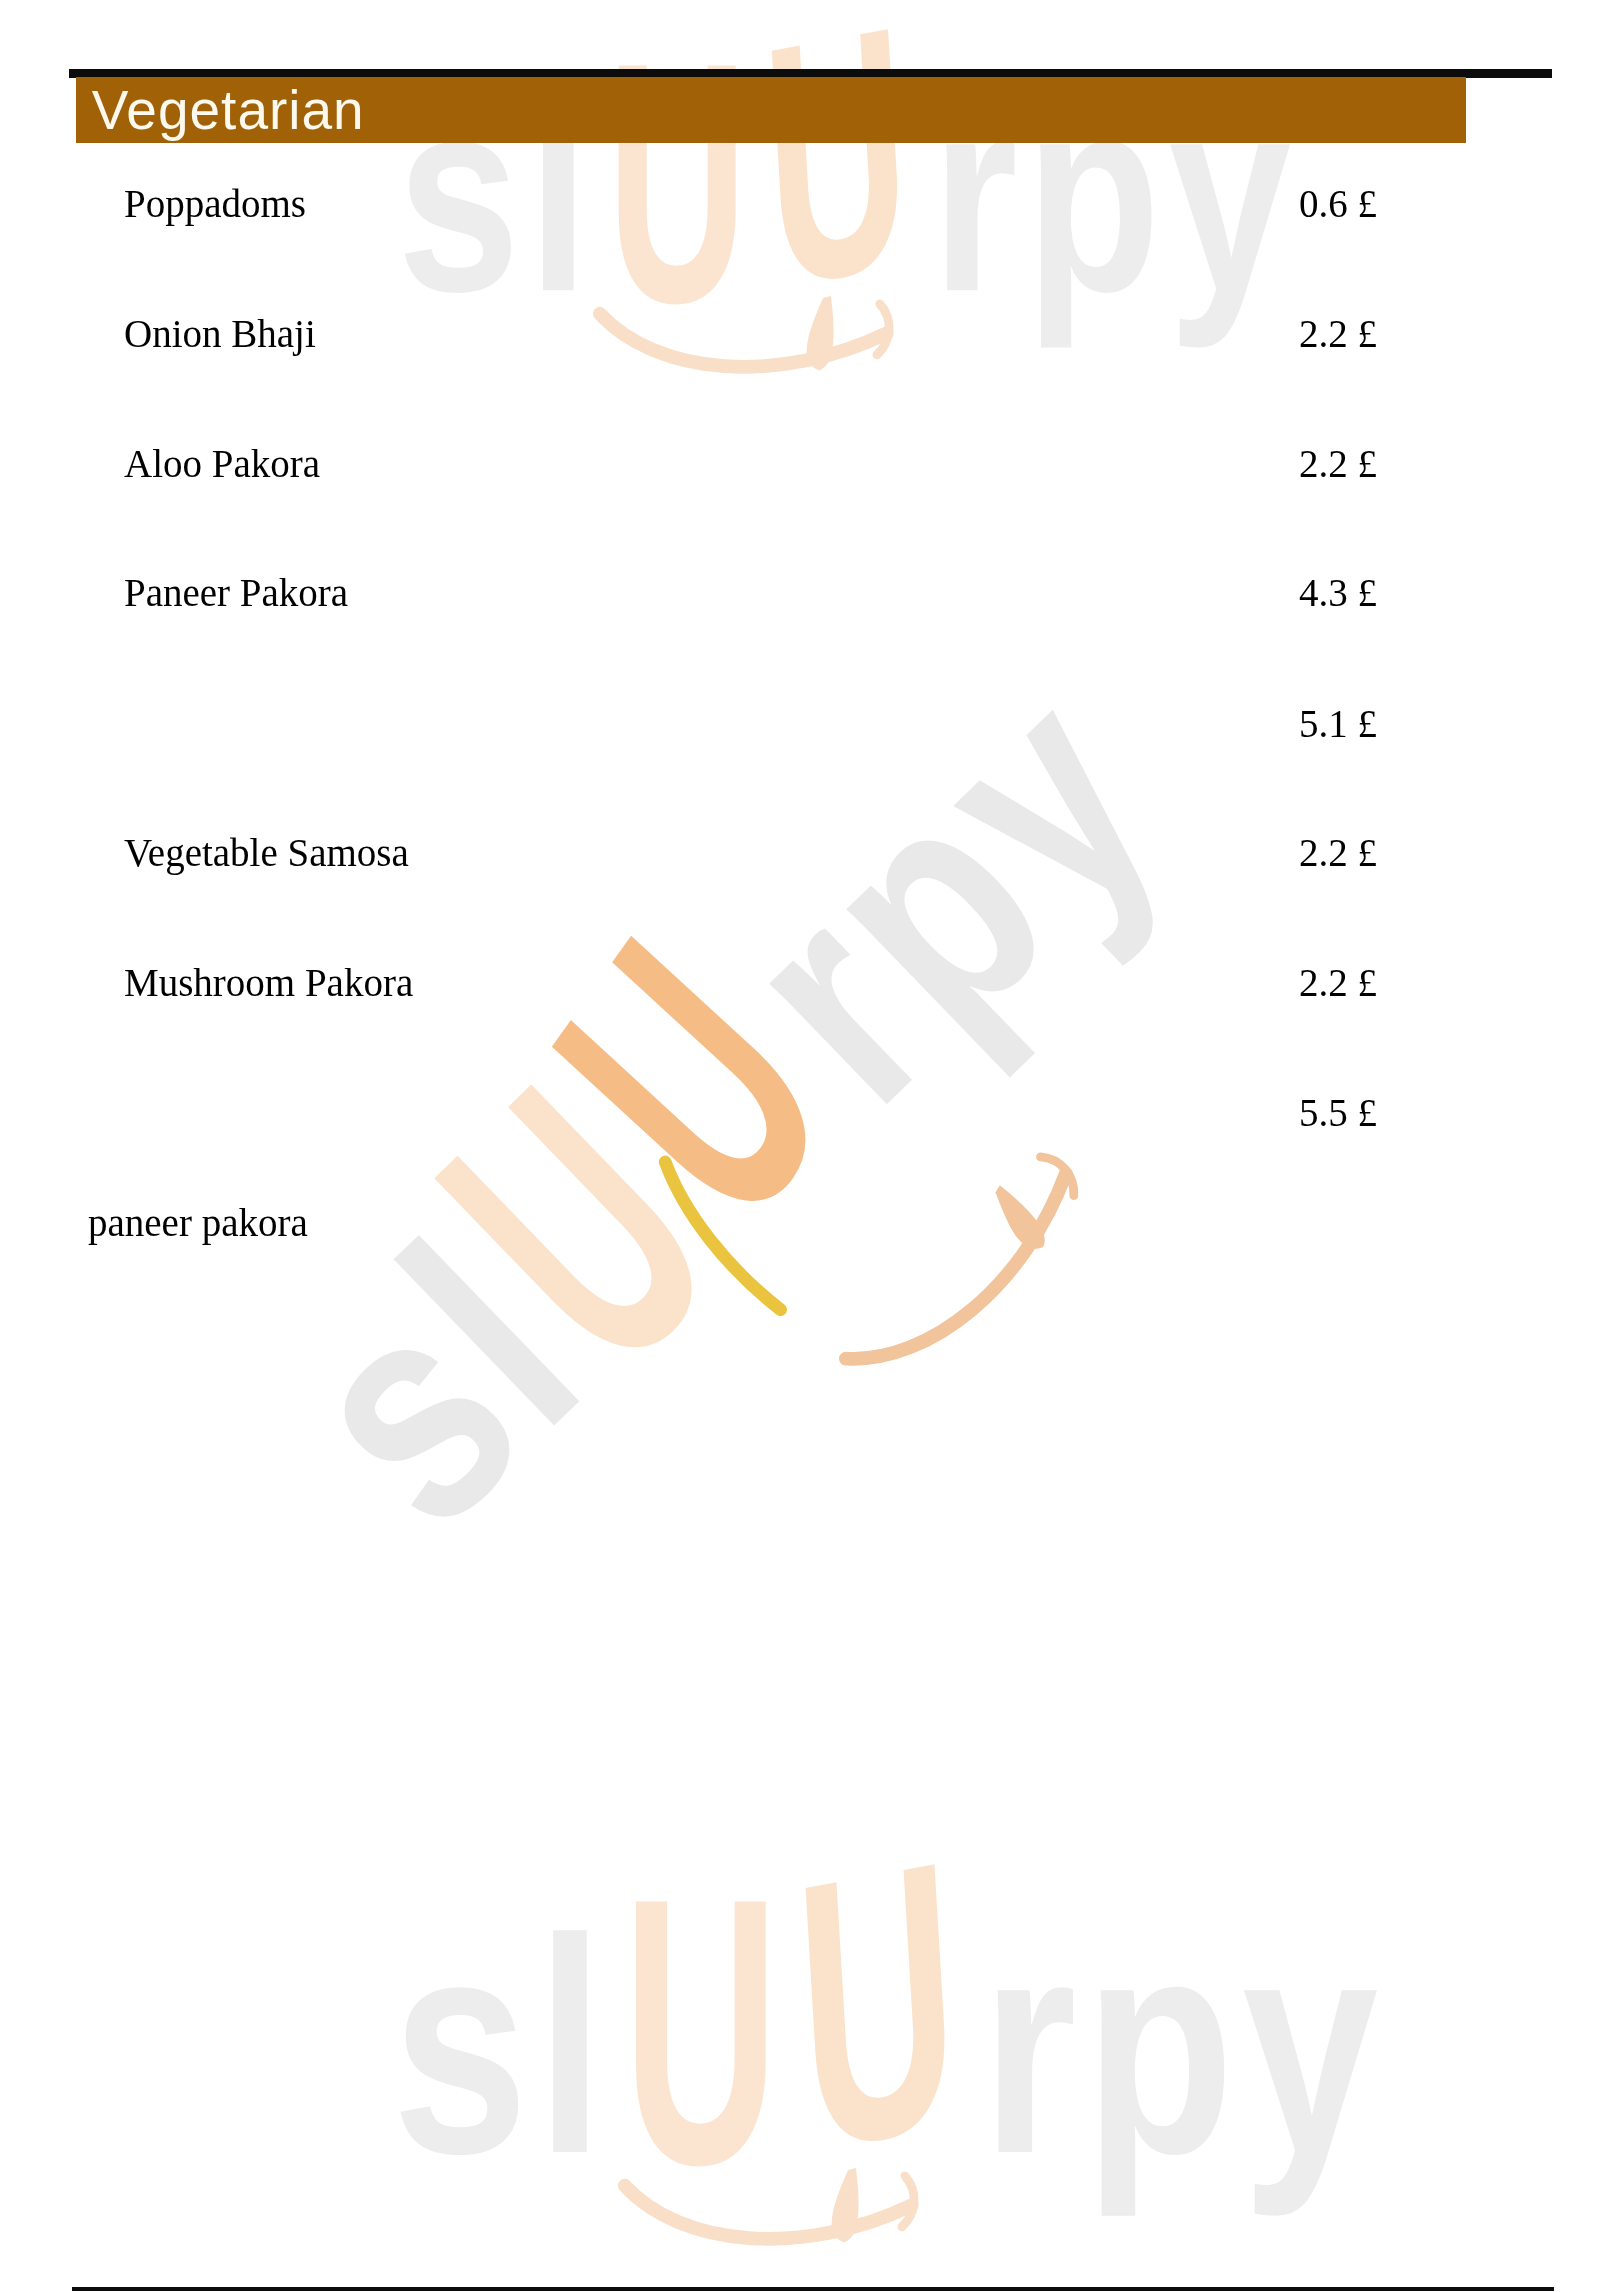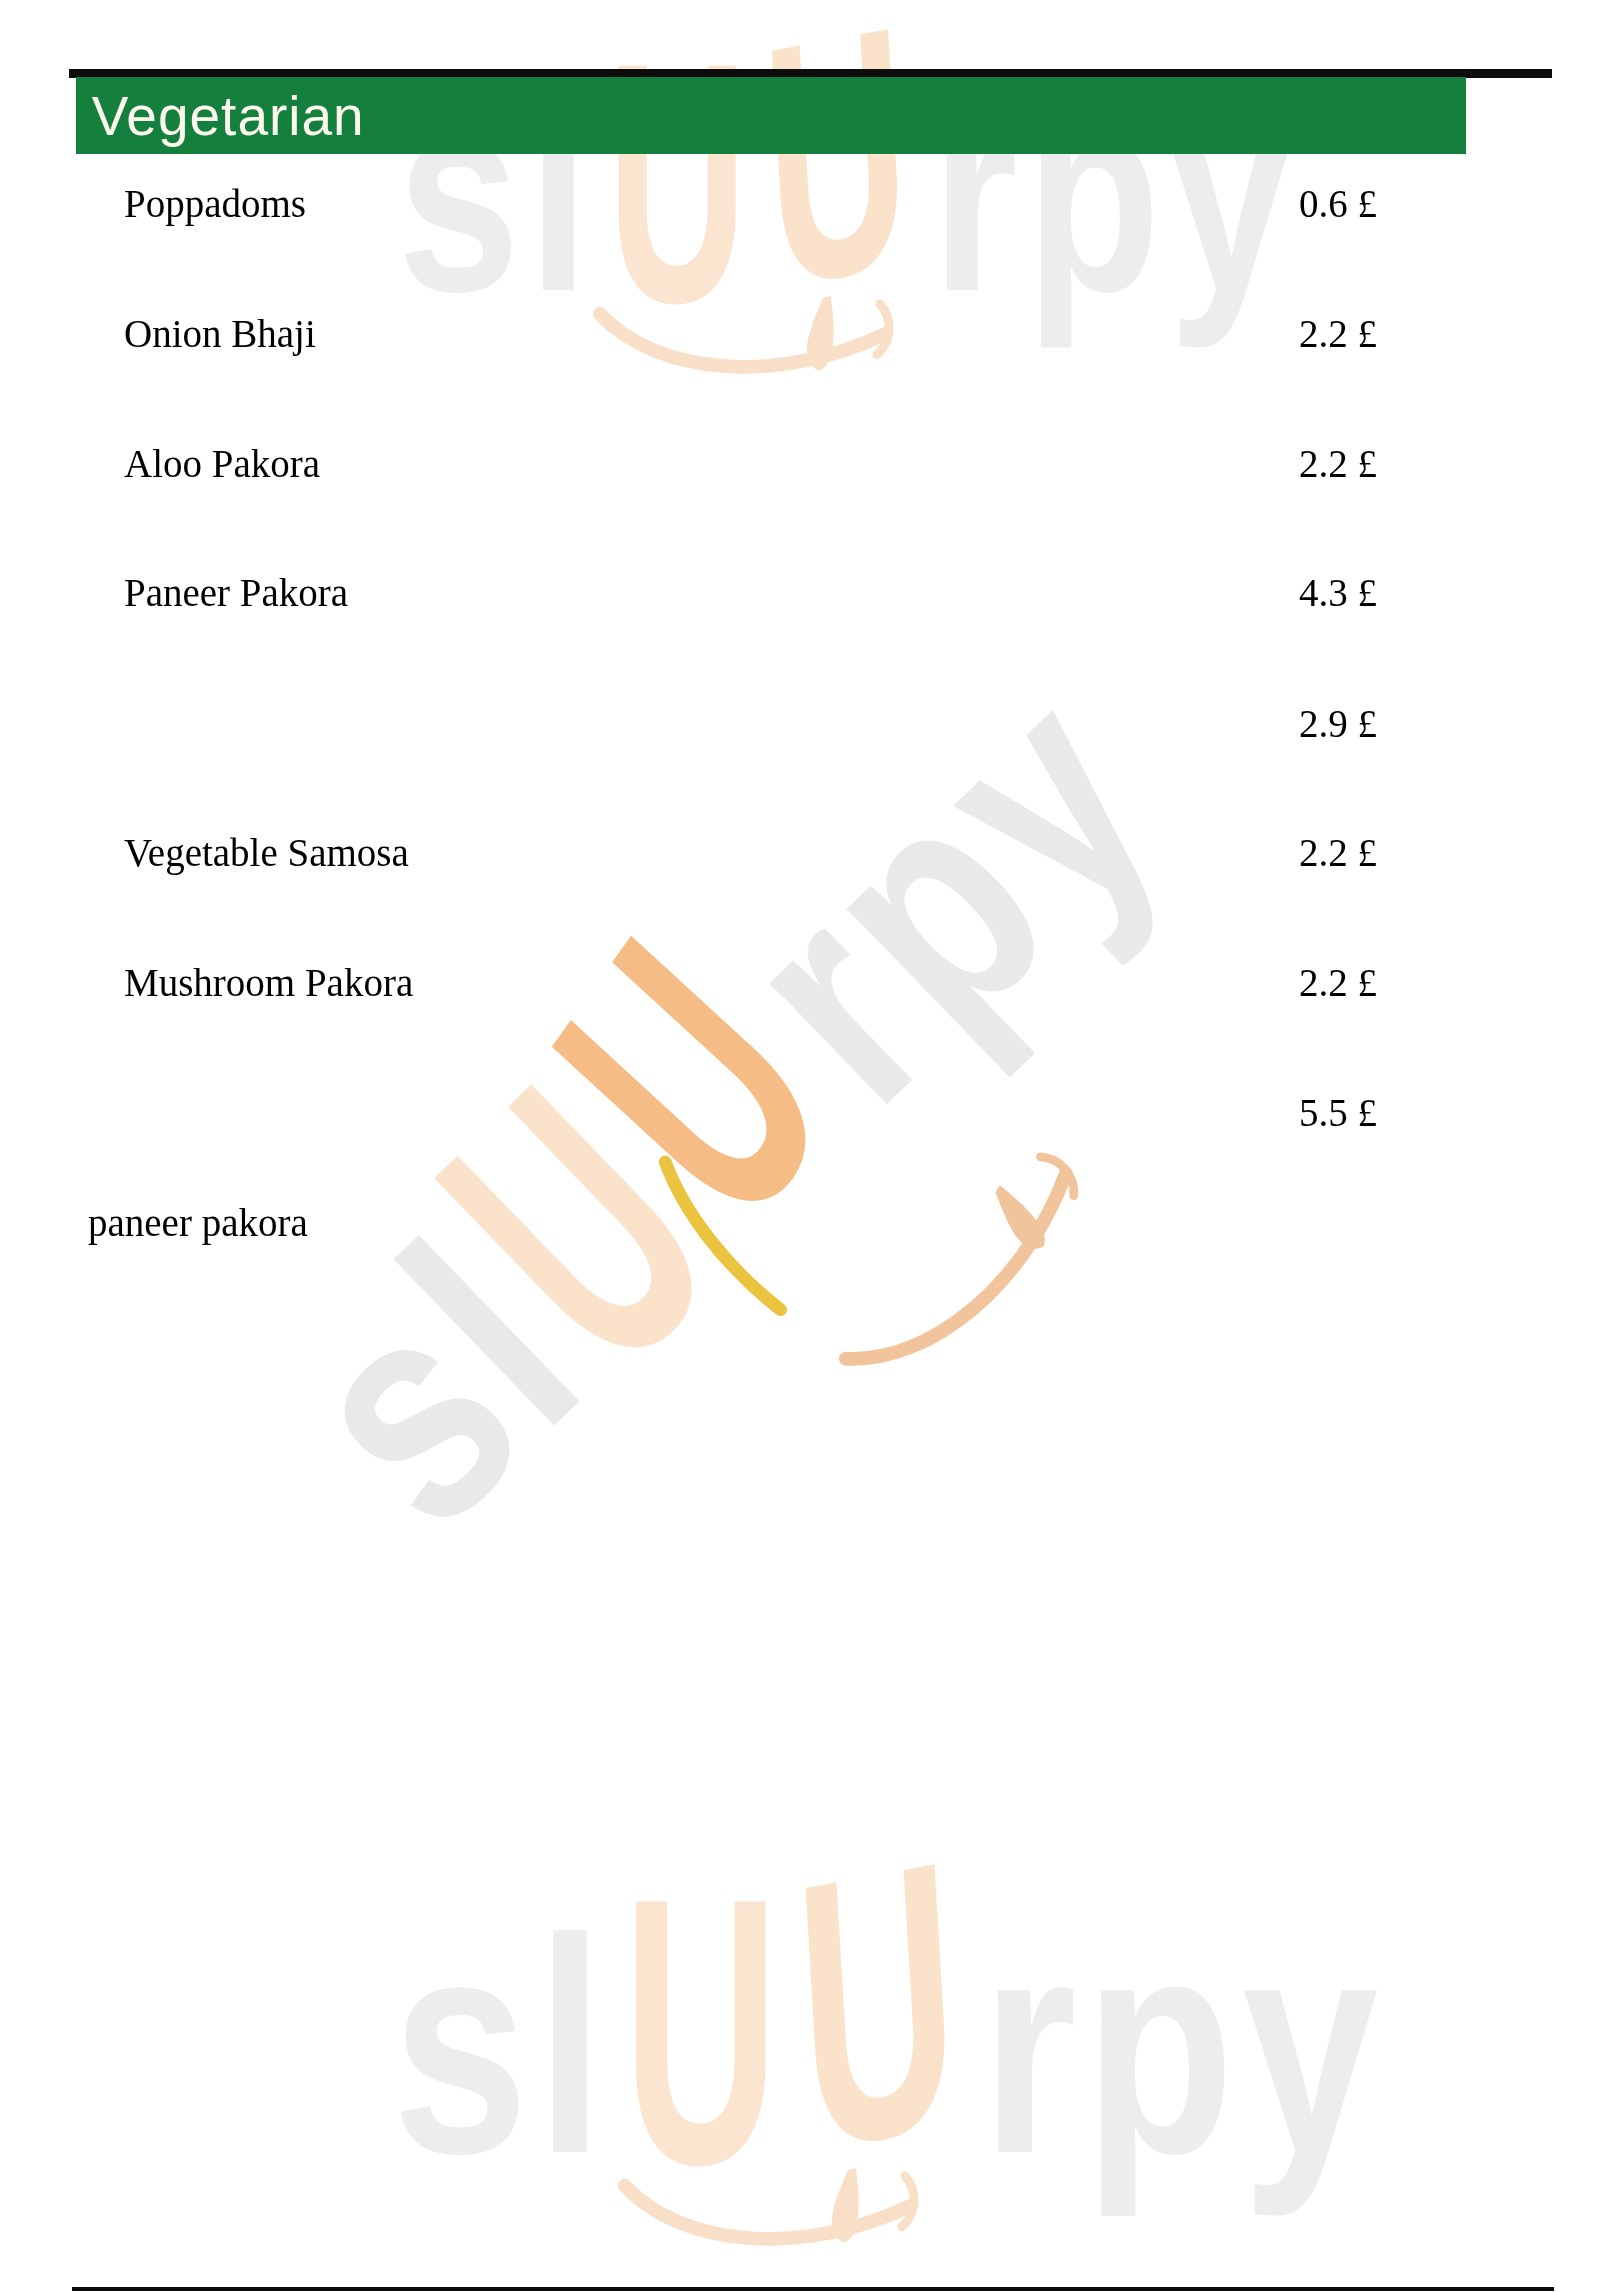--- a/index.html
+++ b/index.html
@@ -7,22 +7,22 @@
     position:relative;
     width:1621px;height:2293px;
     background:#ffffff;
     overflow:hidden;
     font-family:"Liberation Sans",sans-serif;
   }
 
   
   .top-rule{position:absolute;left:69px;top:69px;width:1483px;height:8.8px;background:#0c0c0c;z-index:2;}
   .header-bar{
-    position:absolute;left:76px;top:77px;width:1390px;height:77px;
-    background:#15803d;z-index:2;display:flex;align-items:center;
+    position:absolute;left:76px;top:77px;width:1390px;height:66px;
+    background:#a16207;z-index:2;display:flex;align-items:center;
   }
   .header-title{
     font-size:55px;color:#fdf9ee;padding-left:15.7px;letter-spacing:1px;
     font-family:"Liberation Sans",sans-serif;white-space:nowrap;
   }
   .bottom-rule{position:absolute;left:72px;top:2287px;width:1482px;height:3.9px;background:#0c0c0c;z-index:2;}
 
   
   .mi,.mp,.md{
     position:absolute;z-index:2;color:#000;
@@ -99,21 +99,21 @@
 
   <div class="mi" style="top:311px">Onion Bhaji</div>
   <div class="mp" style="top:311px">2.2 £</div>
 
   <div class="mi" style="top:441px">Aloo Pakora</div>
   <div class="mp" style="top:441px">2.2 £</div>
 
   <div class="mi" style="top:570px">Paneer Pakora</div>
   <div class="mp" style="top:570px">4.3 £</div>
 
-  <div class="mp" style="top:701px">2.9 £</div>
+  <div class="mp" style="top:701px">5.1 £</div>
 
   <div class="mi" style="top:830px">Vegetable Samosa</div>
   <div class="mp" style="top:830px">2.2 £</div>
 
   <div class="mi" style="top:960px">Mushroom Pakora</div>
   <div class="mp" style="top:960px">2.2 £</div>
 
   <div class="mp" style="top:1090px">5.5 £</div>
   <div class="md" style="top:1196px">paneer pakora</div>
 

